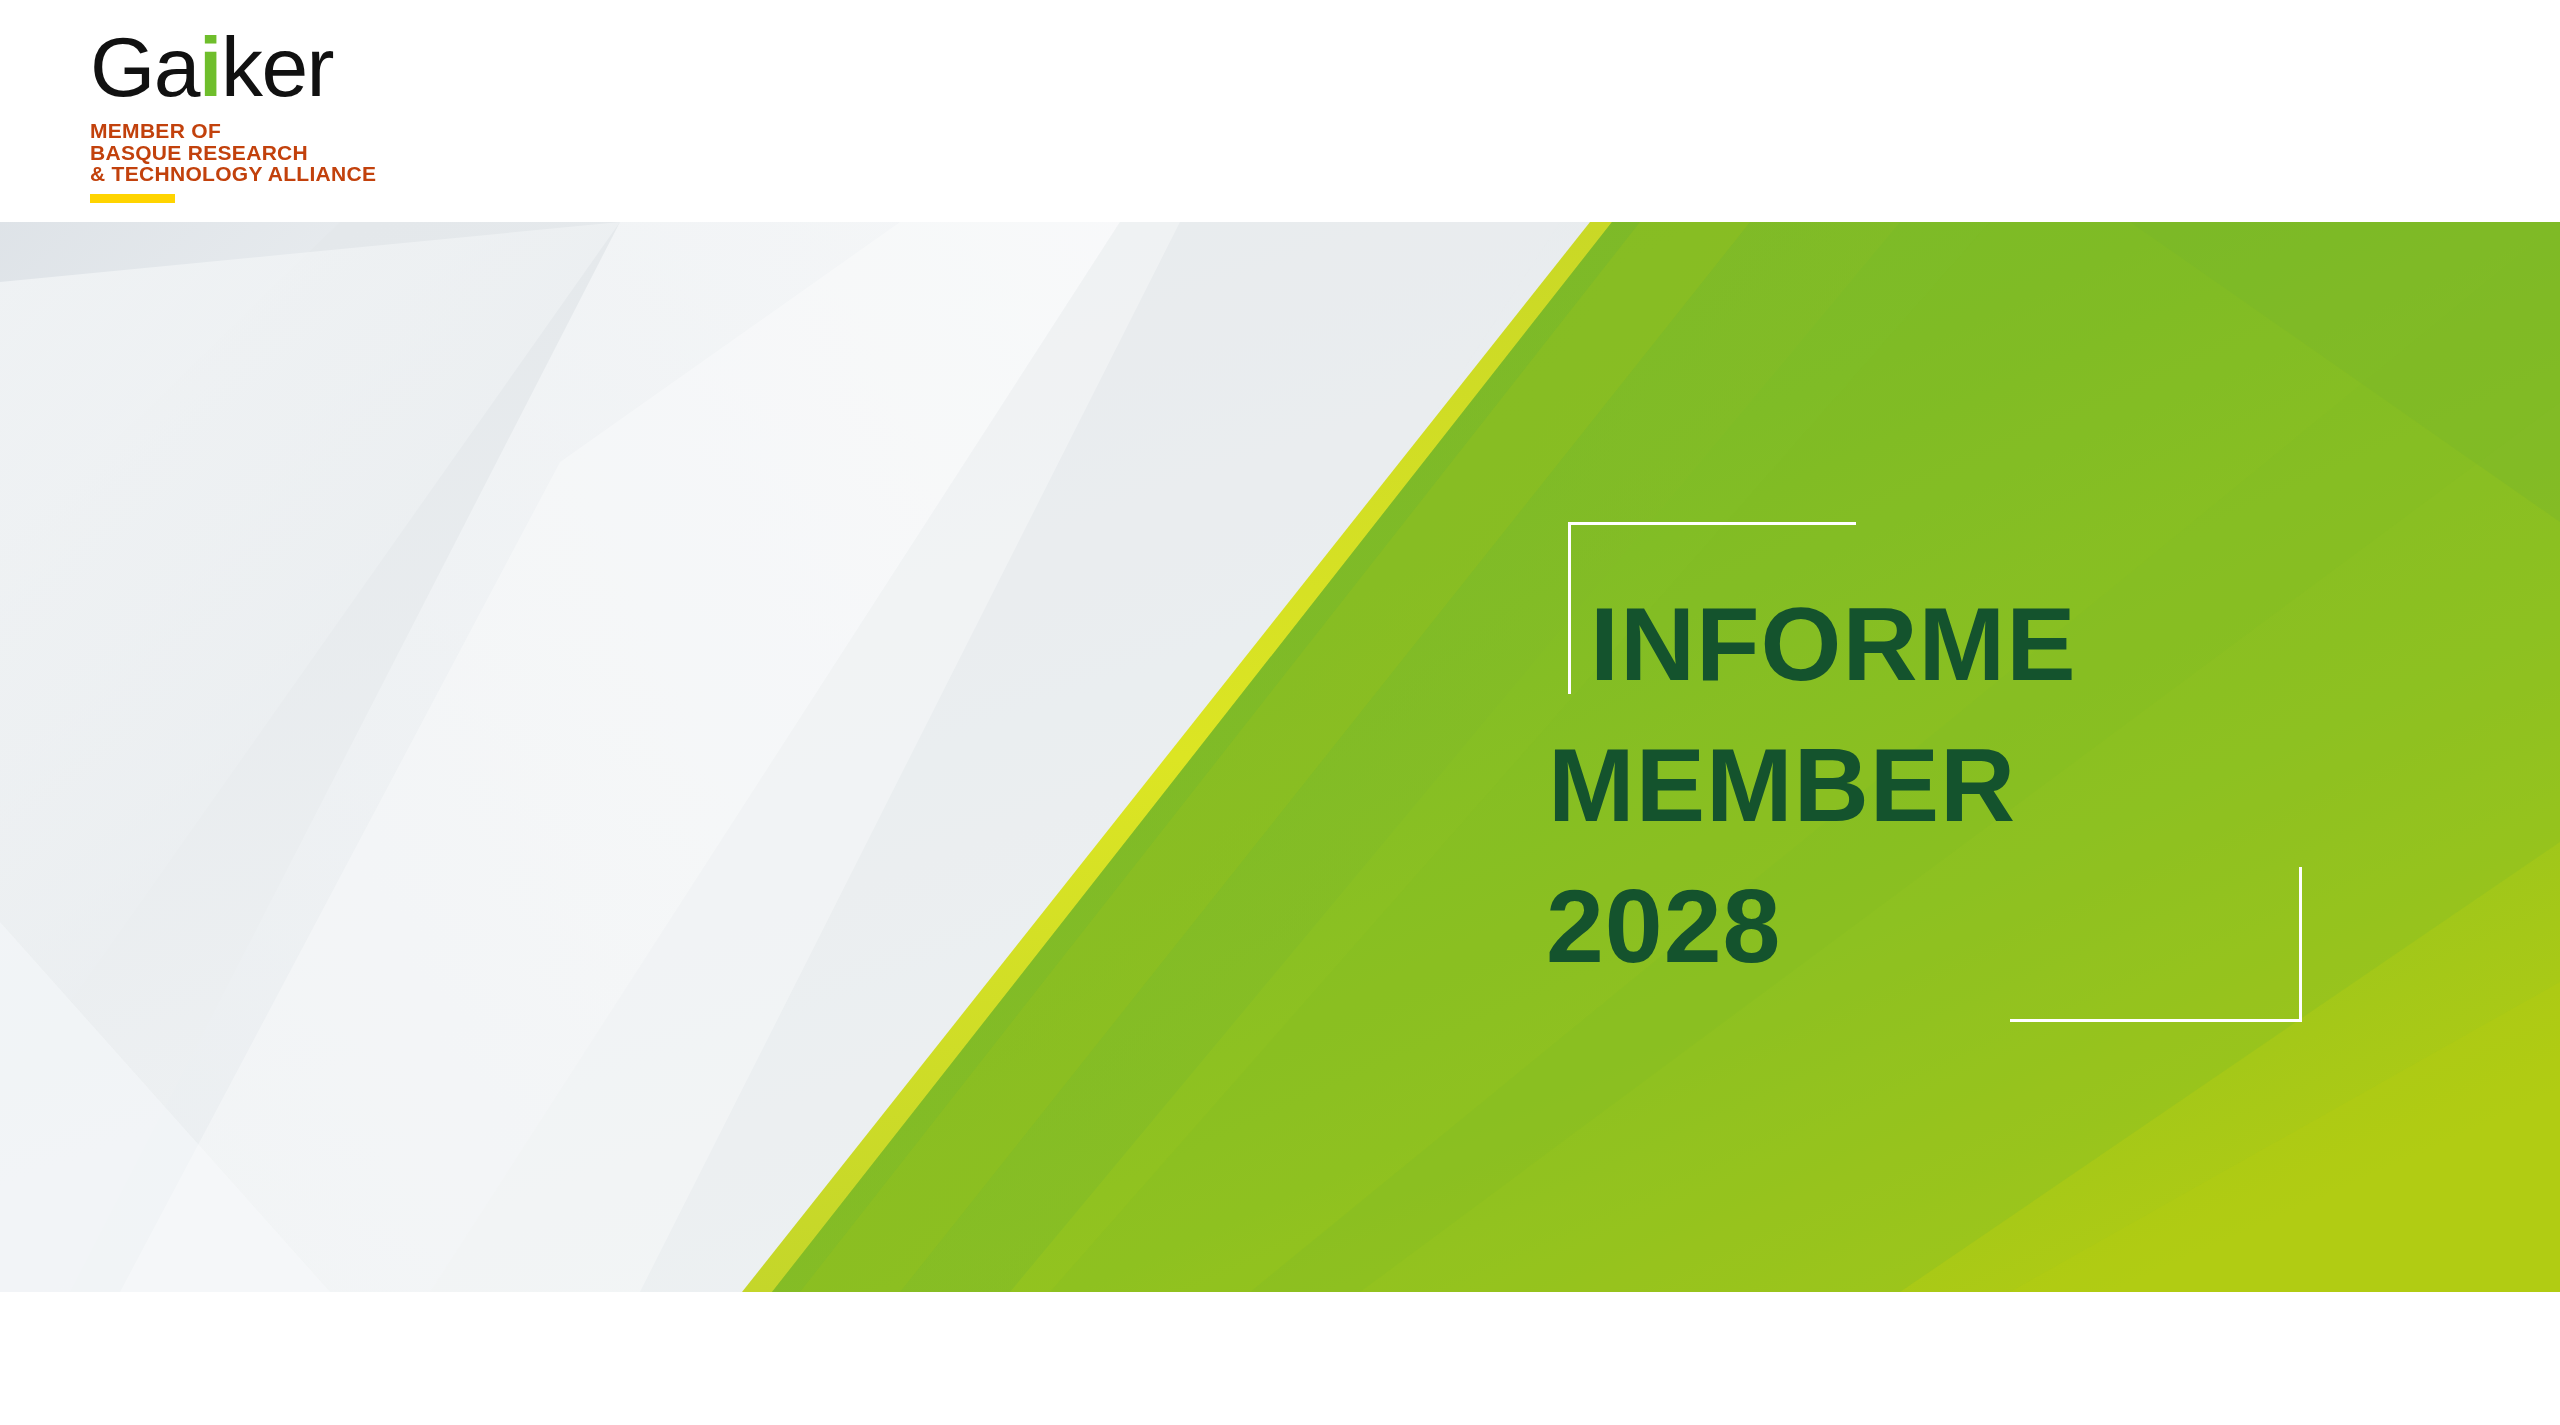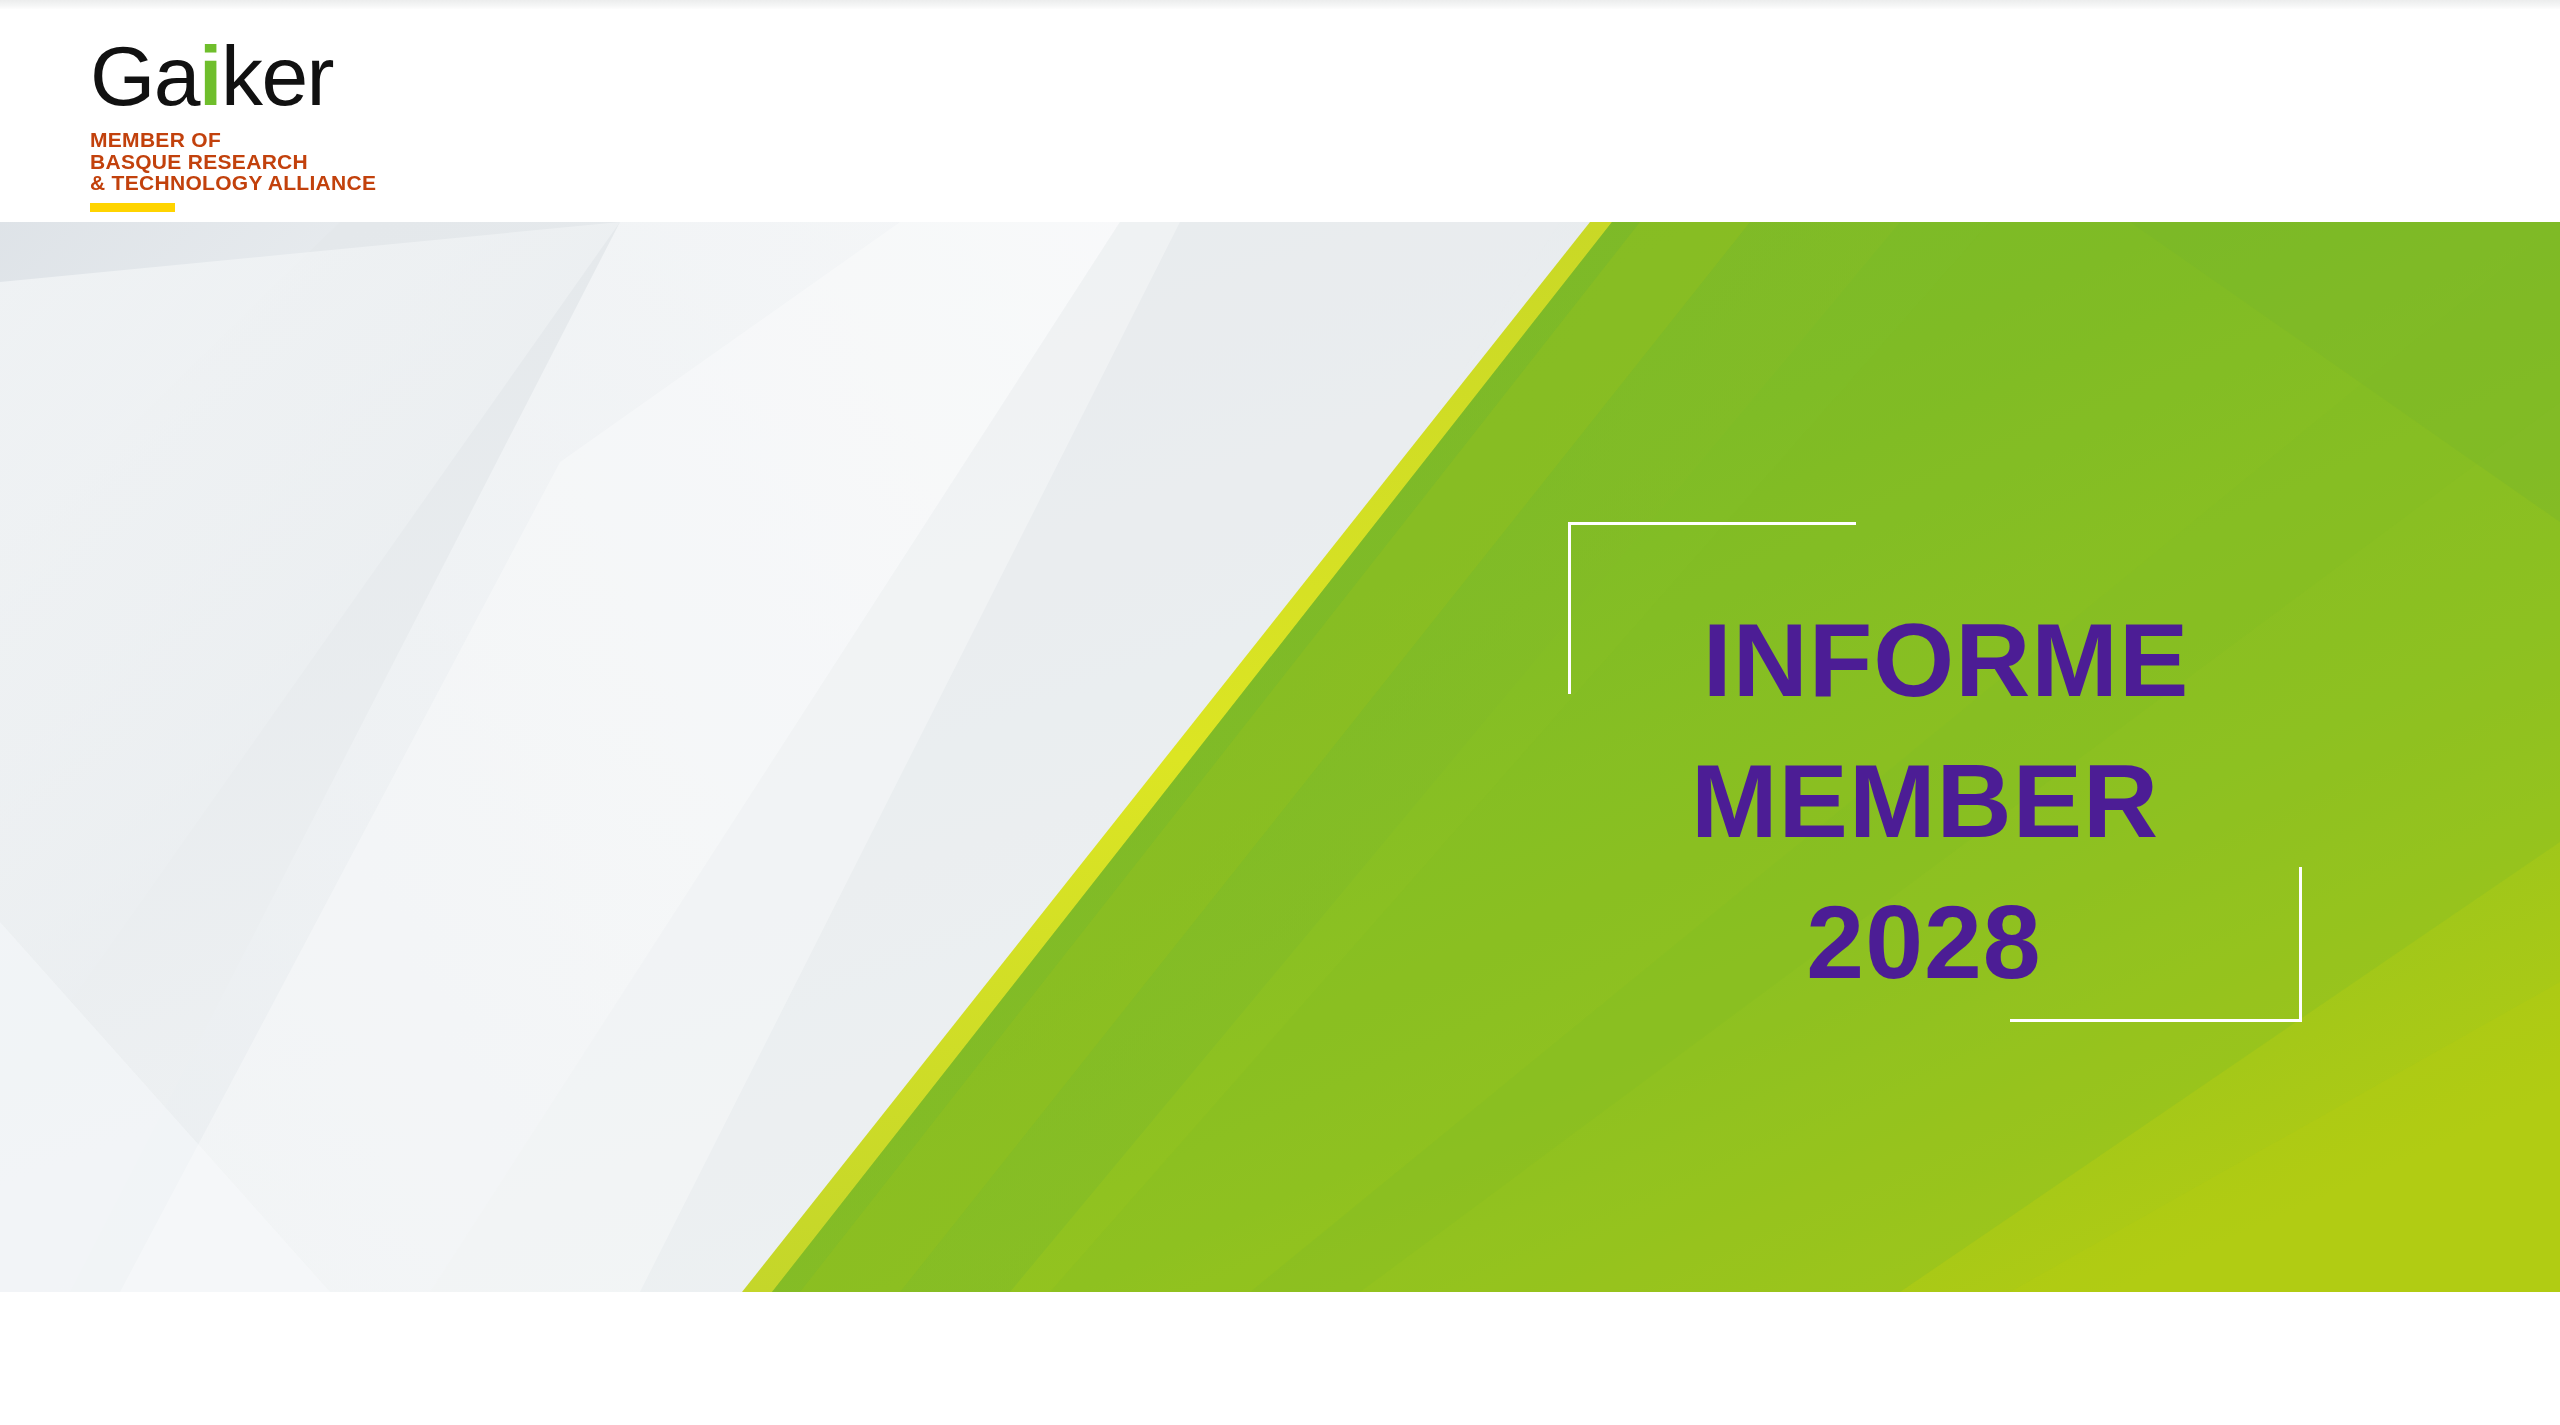--- a/index.html
+++ b/index.html
@@ -13,21 +13,21 @@
   .page { position:relative; width:2560px; height:1425px; background:#ffffff; }
 
   
   .top-strip {
     position:absolute; left:0; top:0; width:2560px; height:9px;
     background:linear-gradient(180deg,#eceded 0%,#f4f5f5 55%,#fdfdfd 100%);
   }
 
   
   .header {
-    position:absolute; left:0; top:9px; width:2560px; height:213px;
+    position:absolute; left:0; top:0; width:2560px; height:213px;
     background:#ffffff;
   }
   .logo-block { position:absolute; left:90px; top:22px; width:340px; }
 
   .wordmark {
     position:relative;
     font-size:84px;
     line-height:90px;
     font-weight:400;
     letter-spacing:-1.5px;
@@ -69,23 +69,22 @@
     pointer-events:none;
   }
   .bracket { position:absolute; background:#ffffff; }
   .bracket-tl-h { left:8px;  top:0;     width:288px; height:3px; }
   .bracket-tl-v { left:8px;  top:0;     width:3px;   height:172px; }
   .bracket-br-h { left:450px;top:497px; width:292px; height:3px; }
   .bracket-br-v { left:739px;top:345px; width:3px;   height:155px; }
 
   .title-lines {
     position:absolute;
-    left:0; top:68px; width:742px;
-    text-align:center;
-    color:#4c1d95;
+    left:0; top:52px; width:742px;
+    color:#14532d;
     font-weight:700;
     font-size:104px;
     line-height:141px;
     letter-spacing:1px;
   }
   .title-lines .tl { display:block; }
   .title-lines .tl-1 { margin-left:30px; }
   .title-lines .tl-2 { margin-left:-12px; }
   .title-lines .tl-3 { margin-left:-14px; }
 

